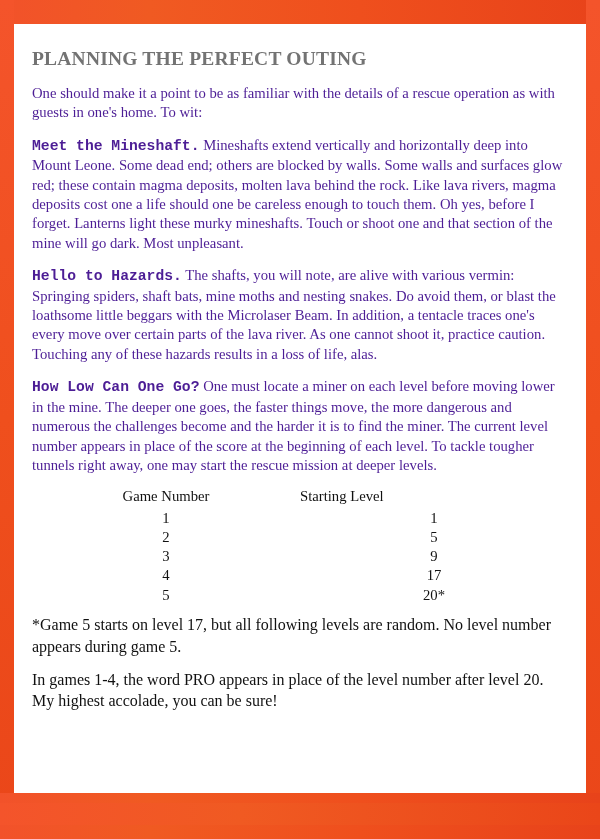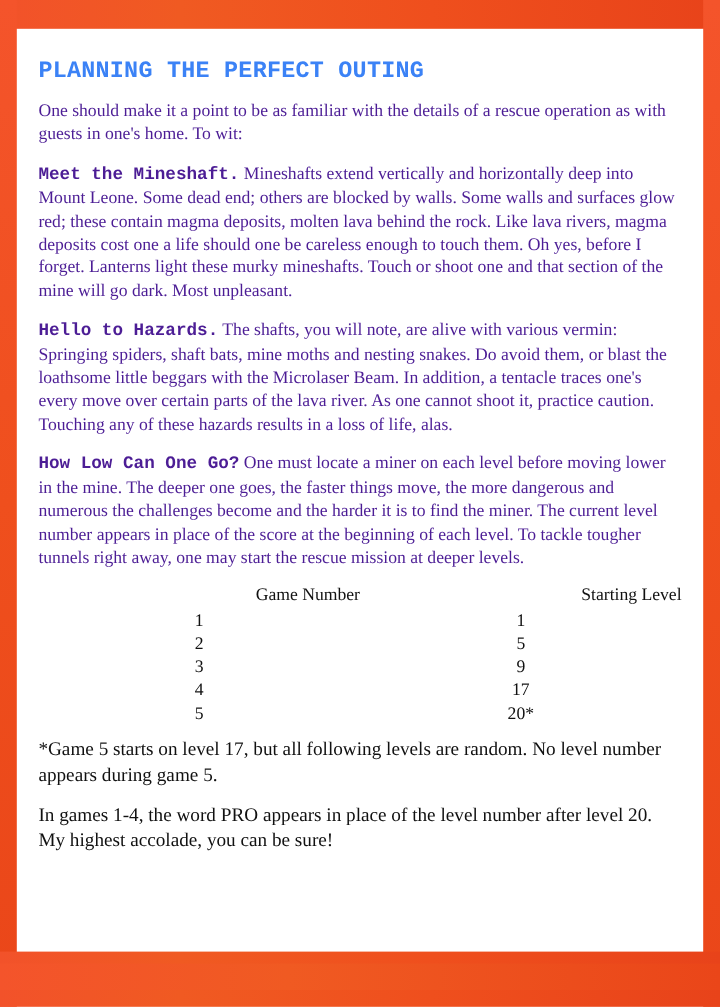--- a/index.html
+++ b/index.html
@@ -59,22 +59,22 @@
     background: linear-gradient(180deg, #f4542b 0%, #ef4f1d 50%, #ea4619 100%);
   }
   .content {
     position: absolute;
     left: 32px;
     right: 32px;
     top: 48px;
     bottom: 60px;
   }
   h1.section-title {
-    font-family: Liberation Mono, monospace;
-    color: #3b82f6;
+    font-family: Liberation Serif, serif;
+    color: #737373;
     font-size: 19.5px;
     font-weight: bold;
     letter-spacing: 0.2px;
     margin: 0 0 14px 0;
     text-transform: uppercase;
     font-stretch: condensed;
   }
   h1.section-title.second {
     margin-top: 22px;
     margin-bottom: 8px;
@@ -96,26 +96,26 @@
     font-size: 14.7px;
     color: #111111;
     margin: 0 0 10px 0;
   }
   table.chart th {
     font-weight: normal;
     padding: 0 0 3px 0;
   }
   table.chart th.col-game {
     width: 50%;
-    text-align: right;
+    text-align: center;
     padding-left: 0;
   }
   table.chart th.col-level {
     width: 50%;
-    text-align: right;
+    text-align: left;
   }
   table.chart td {
     text-align: center;
     padding: 0.5px 0;
     line-height: 1.24;
   }
   p.note {
     font-size: 16px;
     line-height: 1.32;
     margin: 4px 0 12px 0;

